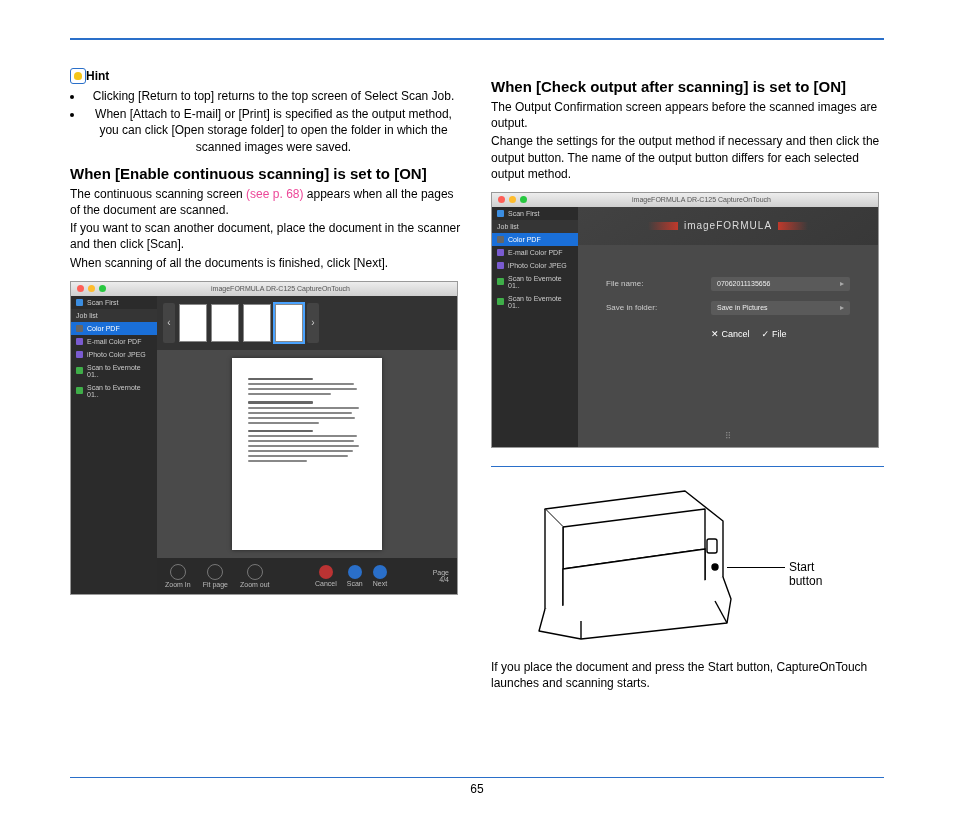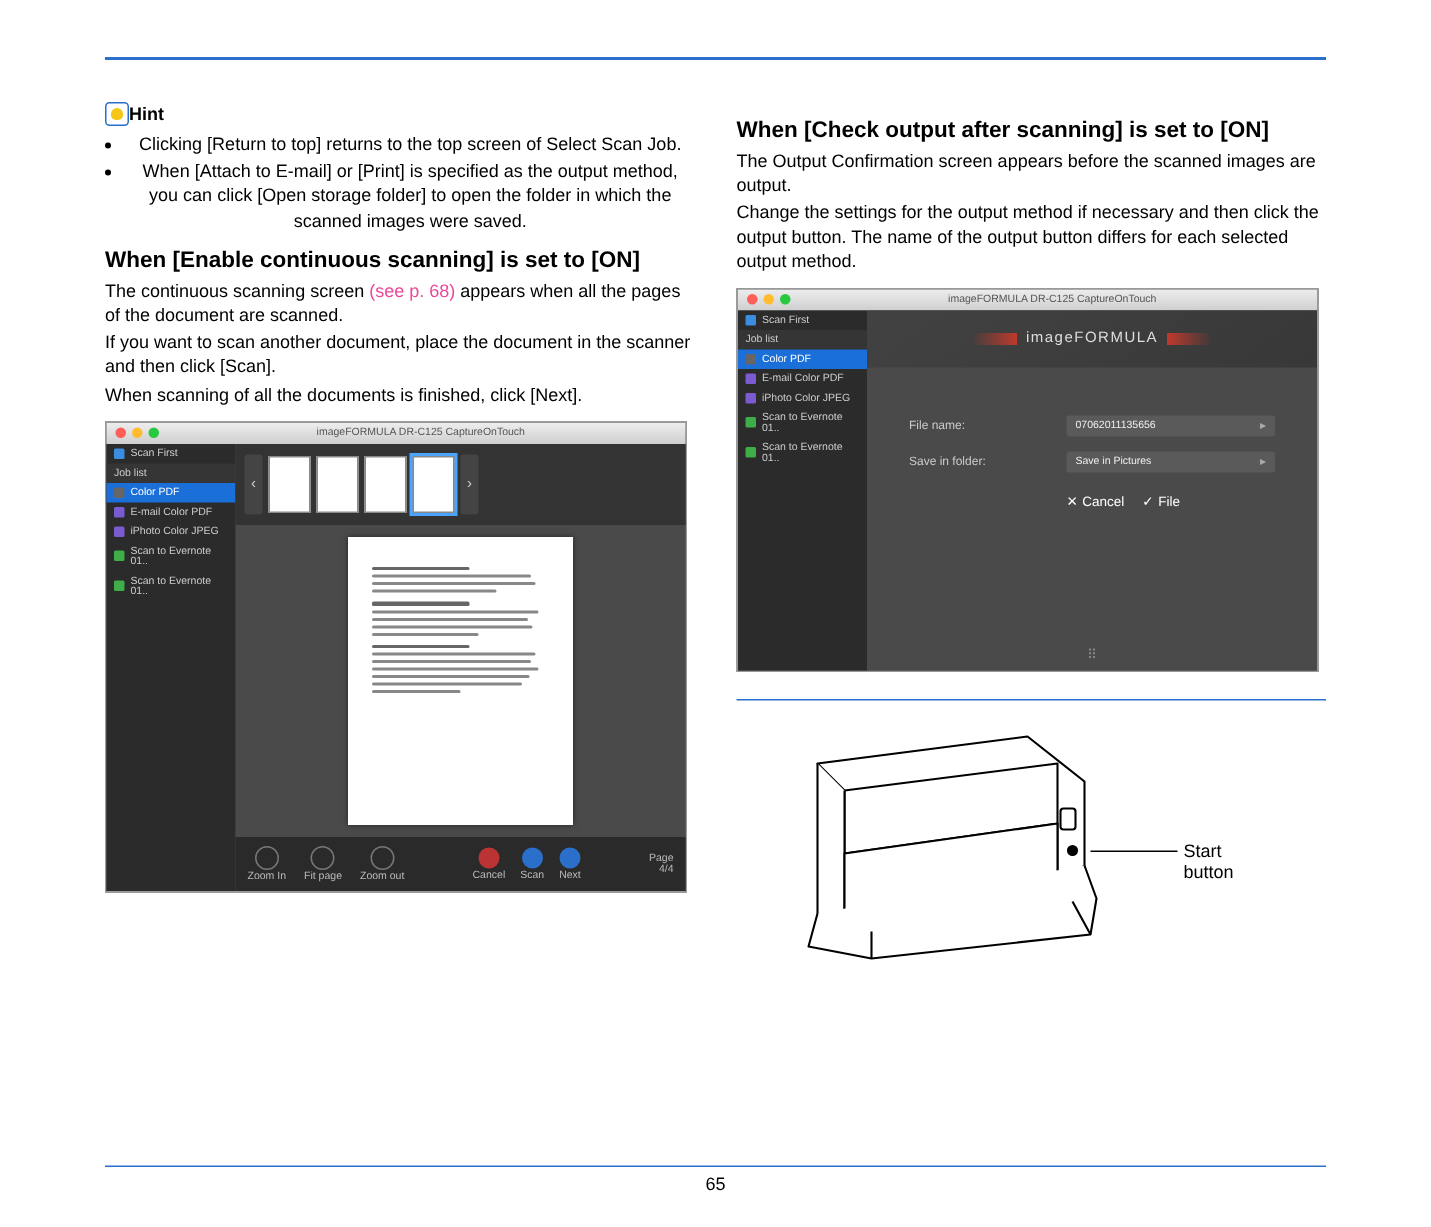--- a/index.html
+++ b/index.html
@@ -382,20 +382,21 @@
             <path d="M76 160 L76 142"></path>
             <path d="M222 144 L210 122"></path>
             <circle cx="210" cy="88" r="3" fill="#000"></circle>
             <rect x="202" y="60" width="10" height="14" rx="2"></rect>
           </g>
         </svg>
         <div class="callout-line"></div>
         <div class="callout-label">Start button</div>
       </div>
 
+      <p>If you place the document and press the Start button, CaptureOnTouch launches and scanning starts.</p>
     </div>
   </div>
 
   <div class="page-footer">
     <div class="footer-rule"></div>
     <div class="page-num">65</div>
   </div>
 </div>
 
 </body></html>

